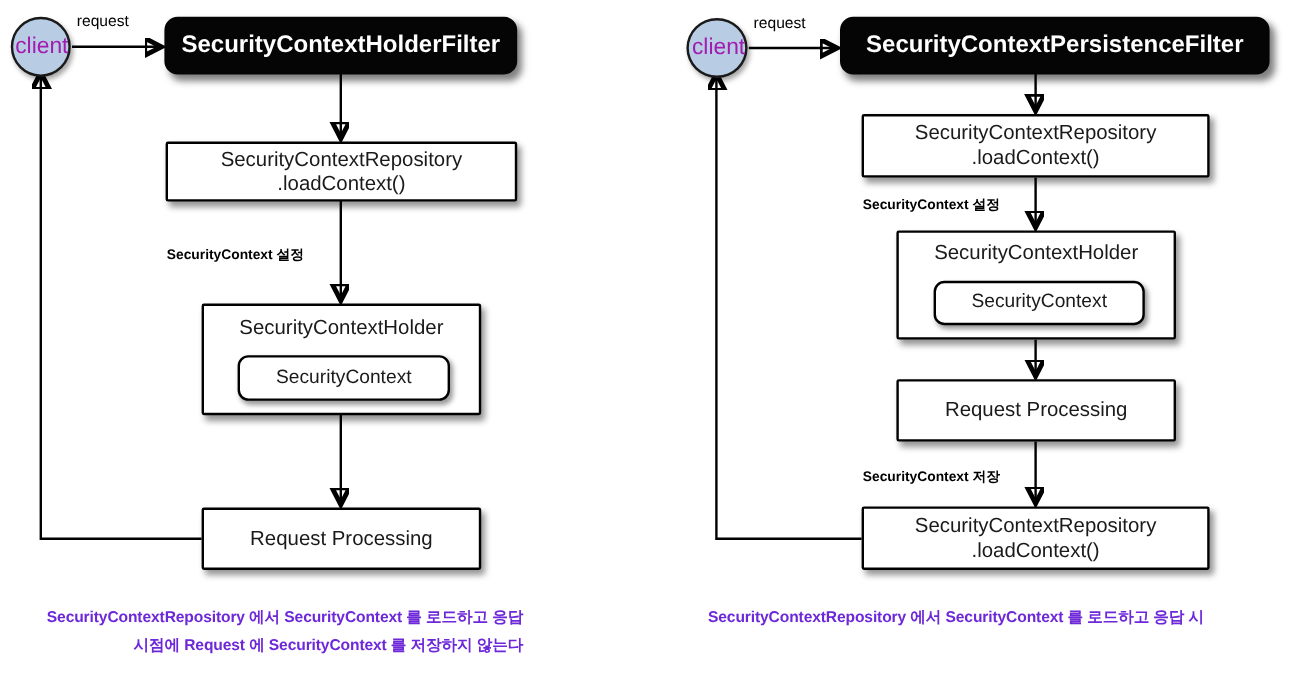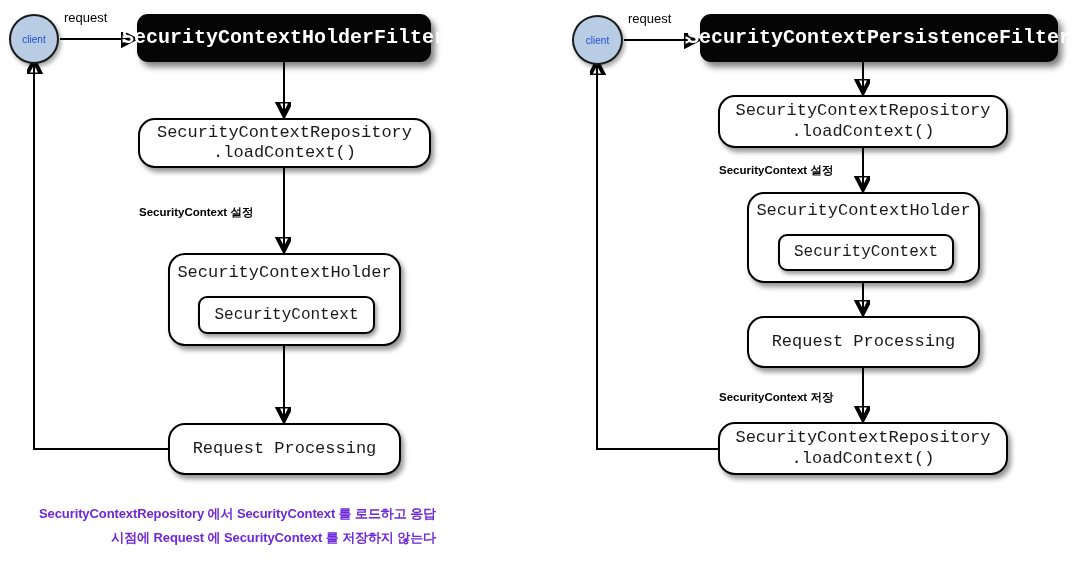--- a/index.html
+++ b/index.html
@@ -33,27 +33,27 @@
   .node {
     position: absolute;
     box-sizing: border-box;
     display: flex;
     flex-direction: column;
     align-items: center;
     justify-content: center;
     text-align: center;
     background: #ffffff;
     border: 2px solid #000000;
-    border-radius: 17px;
+    border-radius: 2px;
     color: #1a1a1a;
     line-height: 1.18;
     box-shadow: 3px 4px 5px rgba(0,0,0,0.42);
     z-index: 3;
   }
-  .node .ln { display: block; white-space: nowrap; font-family: Liberation Mono, monospace; }
+  .node .ln { display: block; white-space: nowrap; }
 
   .node.filter {
     background: #050505;
     border: 2px solid #050505;
     color: #ffffff;
     font-weight: bold;
     border-radius: 11px;
     box-shadow: 4px 5px 6px rgba(0,0,0,0.5);
   }
   .node.inner {
@@ -63,23 +63,23 @@
 
   
   .client {
     position: absolute;
     box-sizing: border-box;
     border-radius: 50%;
     background: #b8cce4;
     border: 2px solid #1a1a1a;
     display: flex;
     align-items: center;
-    justify-content: center;
-    font-size: 10px;
-    color: #1d4ed8;
+    justify-content: flex-end;
+    font-size: 19px;
+    color: #a21caf;
     z-index: 4;
     box-shadow: 2px 3px 4px rgba(0,0,0,0.35);
   }
 
   
   .edge-label {
     position: absolute;
     font-size: 11.5px;
     font-weight: bold;
     color: #000000;
@@ -217,16 +217,17 @@
     </div>
 
     <div class="edge-label" style="left:176px; top:390px;">SecurityContext  저장</div>
 
     <div class="node" style="left:175px; top:422px; width:290px; height:53px; font-size:17px;">
       <span class="ln">SecurityContextRepository</span>
       <span class="ln">.loadContext()</span>
     </div>
 
     <div class="caption" style="left:47px; top:502px;">
+      <span class="cl">SecurityContextRepository 에서 SecurityContext 를 로드하고 응답 시</span>
     </div>
   </div>
 
 </div>
 
 </body></html>

